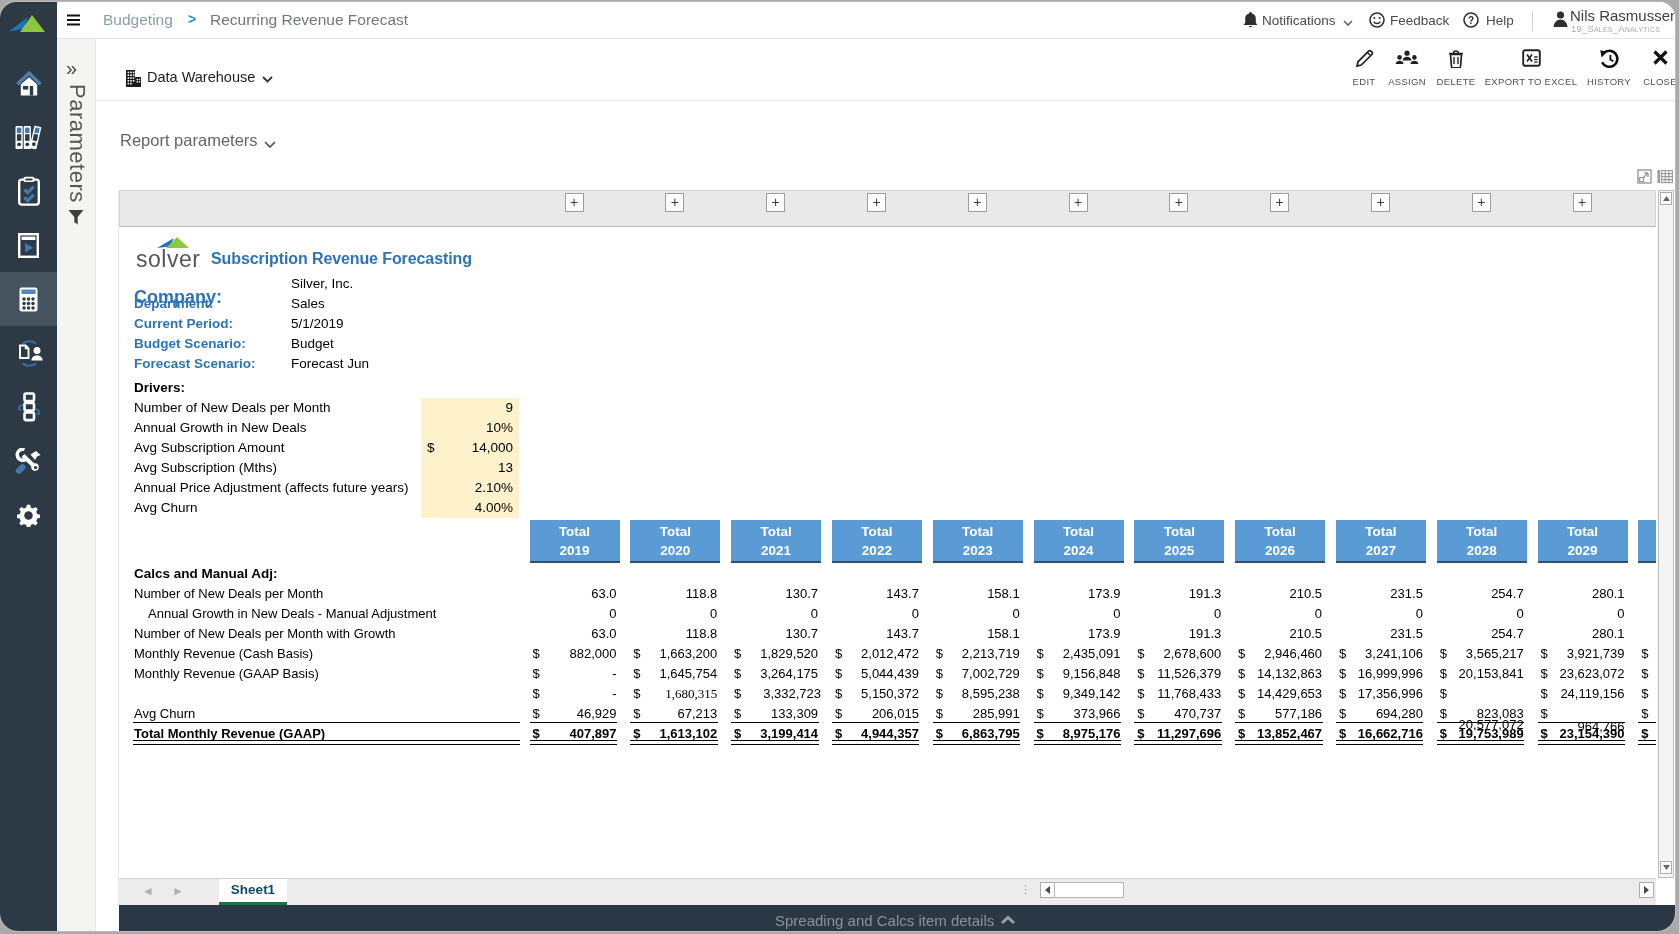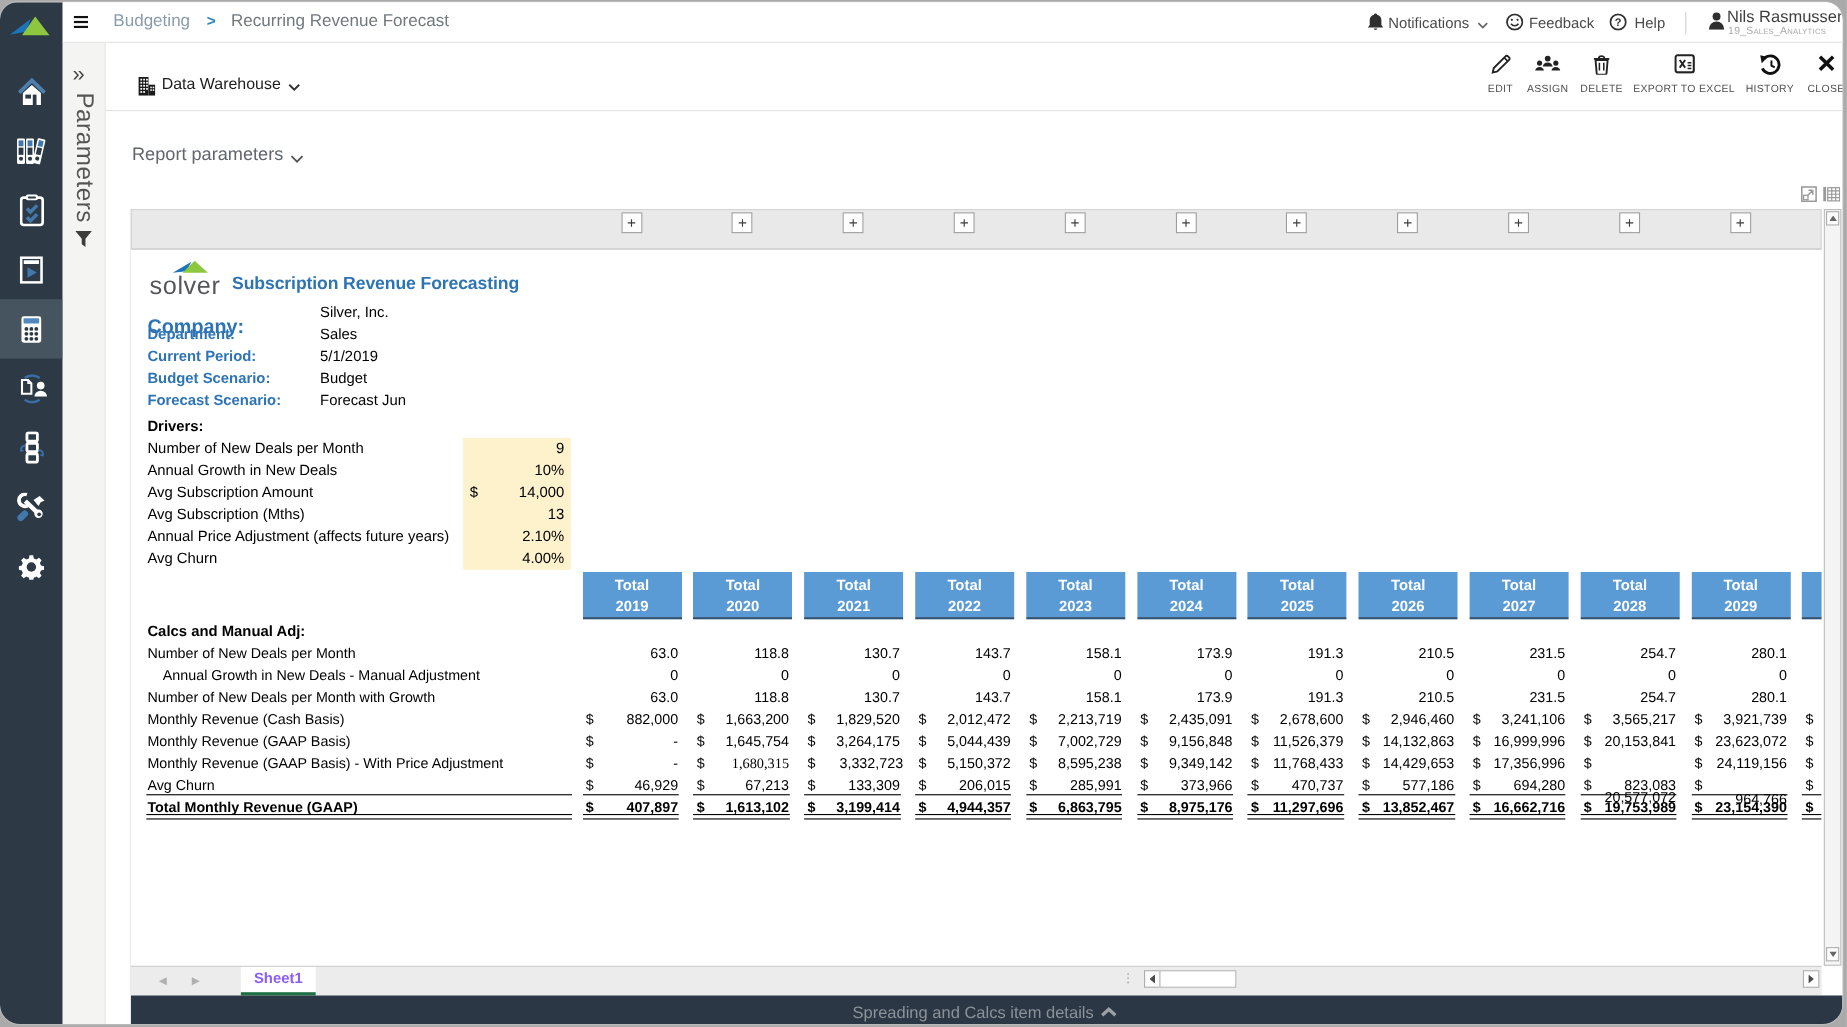--- a/index.html
+++ b/index.html
@@ -399,21 +399,20 @@
 <div class="cell num" style="left:1015.3px;top:436.5px;width:87px;">11,526,379</div>
 <div class="cell" style="left:1119.1px;top:436.5px;">$</div>
 <div class="cell num" style="left:1116.1px;top:436.5px;width:87px;">14,132,863</div>
 <div class="cell" style="left:1219.9px;top:436.5px;">$</div>
 <div class="cell num" style="left:1216.9px;top:436.5px;width:87px;">16,999,996</div>
 <div class="cell" style="left:1320.7px;top:436.5px;">$</div>
 <div class="cell num" style="left:1317.7px;top:436.5px;width:87px;">20,153,841</div>
 <div class="cell" style="left:1421.5px;top:436.5px;">$</div>
 <div class="cell num" style="left:1418.5px;top:436.5px;width:87px;">23,623,072</div>
 <div class="cell" style="left:1522.3px;top:436.5px;">$</div>
-<div class="cell" style="left:15px;top:456.5px;">Monthly Revenue (GAAP Basis) - With Price Adjustment</div>
 <div class="cell" style="left:413.5px;top:456.5px;">$</div>
 <div class="cell num" style="left:410.5px;top:456.5px;width:87px;">-</div>
 <div class="cell" style="left:514.3px;top:456.5px;">$</div>
 <div class="cell num" style="left:511.3px;top:456.5px;width:87px;font-family:Liberation Serif, serif;">1,680,315</div>
 <div class="cell" style="left:615.1px;top:456.5px;">$</div>
 <div class="cell num" style="left:615px;top:456.5px;width:87px;">3,332,723</div>
 <div class="cell" style="left:715.9px;top:456.5px;">$</div>
 <div class="cell num" style="left:712.9px;top:456.5px;width:87px;">5,150,372</div>
 <div class="cell" style="left:816.7px;top:456.5px;">$</div>
 <div class="cell num" style="left:813.7px;top:456.5px;width:87px;">8,595,238</div>
@@ -526,21 +525,21 @@
       </svg>
     </div>
 <div class="sbtn" style="left:1660px;top:859px;width:12px;height:13px;">
       <svg width="7" height="5" viewBox="0 0 7 5">
         <polygon points="0,0 7,0 3.5,5" fill="#666"></polygon>
       </svg>
     </div>
 <div class="abs" style="left:119px;top:876px;width:1537px;height:27px;background:#ececec;border-top:1px solid #cfcfcf;box-sizing:border-box;"></div>
 <div class="abs" style="left:142px;top:882px;font-size:12px;color:#b0b0b0;">◄</div>
 <div class="abs" style="left:172px;top:882px;font-size:12px;color:#b0b0b0;">►</div>
-<div class="abs" style="left:219px;top:877px;width:68px;height:26px;background:#fff;border-bottom:3px solid #1e7145;box-sizing:border-box;text-align:center;line-height:22px;font-size:13.5px;font-weight:bold;color:#8b5cf6;">Sheet1</div>
+<div class="abs" style="left:219px;top:877px;width:68px;height:26px;background:#fff;border-bottom:3px solid #1e7145;box-sizing:border-box;text-align:center;line-height:22px;font-size:13.5px;font-weight:bold;color:#0c4a6e;">Sheet1</div>
 <div class="abs" style="left:1020px;top:881px;font-size:11px;color:#9a9a9a;letter-spacing:0;">⋮</div>
 <div class="sbtn" style="left:1040px;top:880px;width:15px;height:16px;">
       <svg width="5" height="8" viewBox="0 0 5 8">
         <polygon points="5,0 5,8 0,4" fill="#4a4a4a"></polygon>
       </svg>
     </div>
 <div class="abs" style="left:1054px;top:880px;width:70px;height:16px;background:#fff;border:1px solid #b5b5b5;box-sizing:border-box;"></div>
 <div class="sbtn" style="left:1639px;top:880px;width:15px;height:16px;">
       <svg width="5" height="8" viewBox="0 0 5 8">
         <polygon points="0,0 0,8 5,4" fill="#4a4a4a"></polygon>

